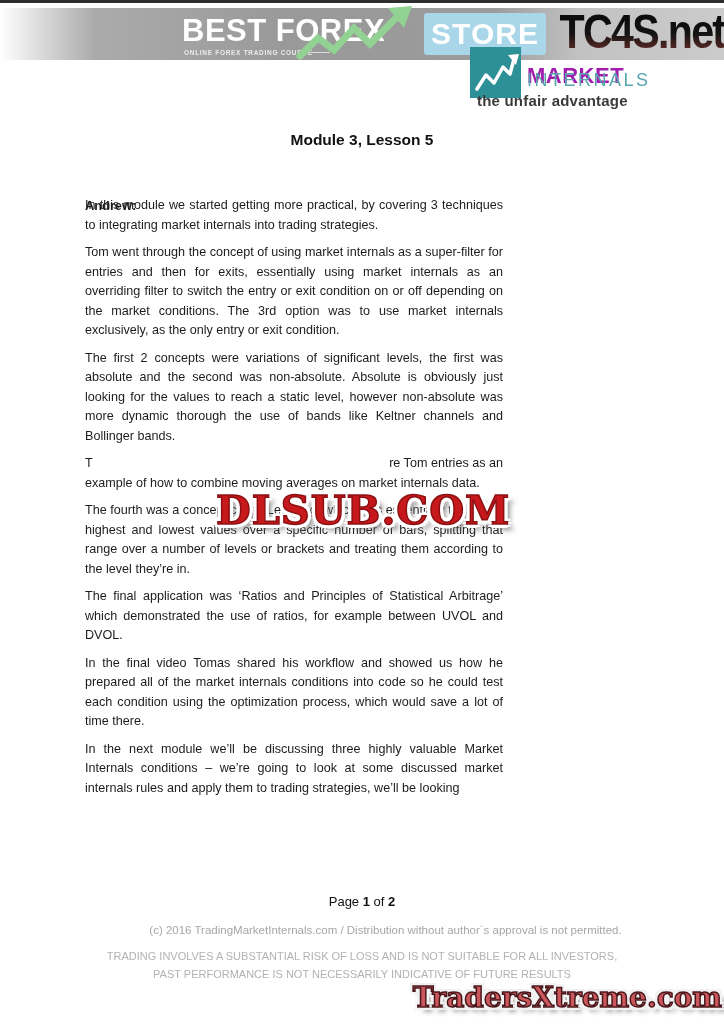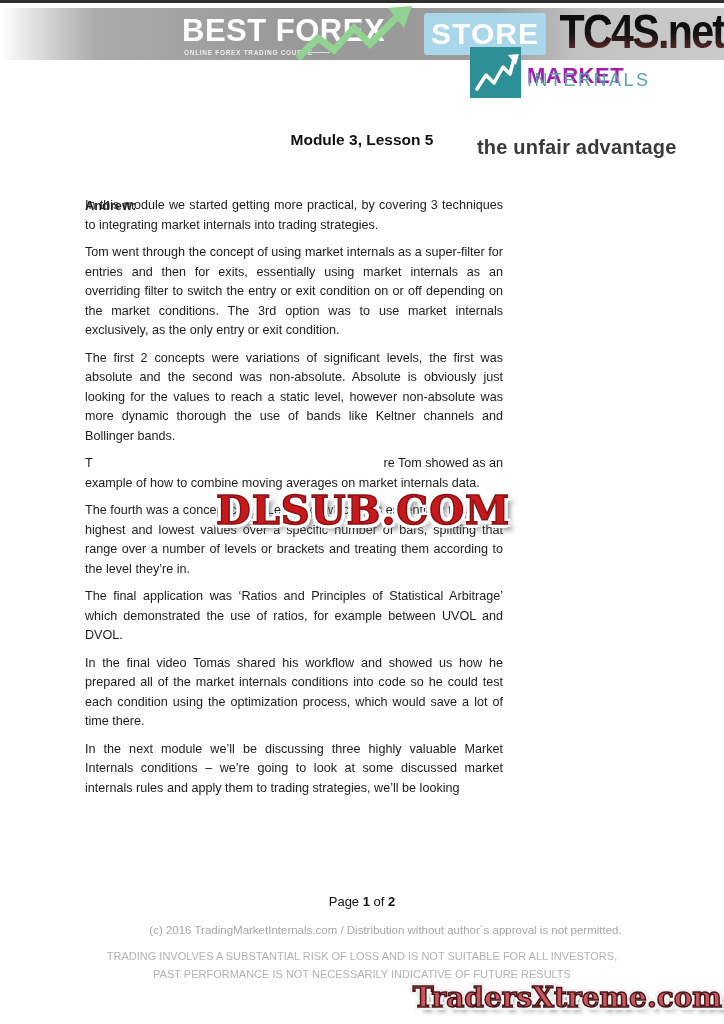--- a/index.html
+++ b/index.html
@@ -30,21 +30,21 @@
     font-size: 49px; font-weight: 800; letter-spacing: -2px;
     transform: scaleX(0.84); transform-origin: right center;
     background: linear-gradient(180deg, #0d0d0d 30%, #141414 55%, #6e2e2b 92%);
     -webkit-background-clip: text; background-clip: text; color: transparent;
   }
   
   .mi-logo { position: absolute; top: 47px; left: 470px; width: 230px; height: 62px; }
   .mi-square { position: absolute; left: 0; top: 0; width: 51px; height: 51px; background: #2e9097; }
   .mi-market { position: absolute; left: 57px; top: 16px; font-size: 22px; font-weight: bold; color: #a21caf; letter-spacing: 0.5px; }
   .mi-internals { position: absolute; left: 57px; top: 23px; font-size: 18px; color: #57a6ae; letter-spacing: 2.5px; }
-  .mi-tagline { position: absolute; left: 7px; top: 45px; font-size: 20px; font-weight: 600; color: #3a3a3a; letter-spacing: 0.2px; margin-top: 44px; }
+  .mi-tagline { position: absolute; left: 7px; top: 45px; font-size: 15px; font-weight: 600; color: #3a3a3a; letter-spacing: 0.2px; }
   
   .doc-title, .doc-subtitle { position: absolute; width: 100%; text-align: center; font-size: 15.5px; font-weight: bold; color: #111111; }
   .doc-title { top: 131px; }
   .doc-subtitle { top: 168px; }
   .content { position: absolute; top: 196px; left: 85px; width: 552px; }
   .speaker { position: absolute; left: 0; top: 2px; font-size: 12.8px; font-weight: bold; color: #1c1c1c; }
   .paras { width: 418px; }
   .paras p { font-size: 12.6px; line-height: 19.5px; text-align: justify; color: #1c1c1c; margin: 0 0 8px 0; }
   .obs-line { display: flex; justify-content: space-between; }
   
@@ -110,21 +110,21 @@
 
   <div class="content">
     <div class="speaker">Andrew:</div>
     <div class="paras">
       <p>In this module we started getting more practical, by covering 3 techniques to integrating market internals into trading strategies.</p>
       <p>Tom went through the concept of using market internals as a super-filter for entries and then for exits, essentially using market internals as an overriding filter to switch the entry or exit condition on or off depending on the market conditions. The 3rd option was to use market internals exclusively, as the only entry or exit condition.</p>
       <p>The first 2 concepts were variations of significant levels, the first was absolute and the second was non-absolute. Absolute is obviously just looking for the values to reach a static level, however non-absolute was more dynamic thorough the use of bands like Keltner channels and Bollinger bands.</p>
       <p>
         <span class="obs-line">
             <span>T</span>
-            <span>re Tom showed as an</span>
+            <span>re Tom entries as an</span>
           </span><span>example of how to combine moving averages on market internals data.</span>
       </p>
       <p>The fourth was a concept called Levelling, which was essentially taking the highest and lowest values over a specific number of bars, splitting that range over a number of levels or brackets and treating them according to the level they’re in.</p>
       <p>The final application was ‘Ratios and Principles of Statistical Arbitrage’ which demonstrated the use of ratios, for example between UVOL and DVOL.</p>
       <p>In the final video Tomas shared his workflow and showed us how he prepared all of the market internals conditions into code so he could test each condition using the optimization process, which would save a lot of time there.</p>
       <p>In the next module we’ll be discussing three highly valuable Market Internals conditions – we’re going to look at some discussed market internals rules and apply them to trading strategies, we’ll be looking</p>
     </div>
   </div>
 
   <div class="dlsub">DLSUB.COM</div>

